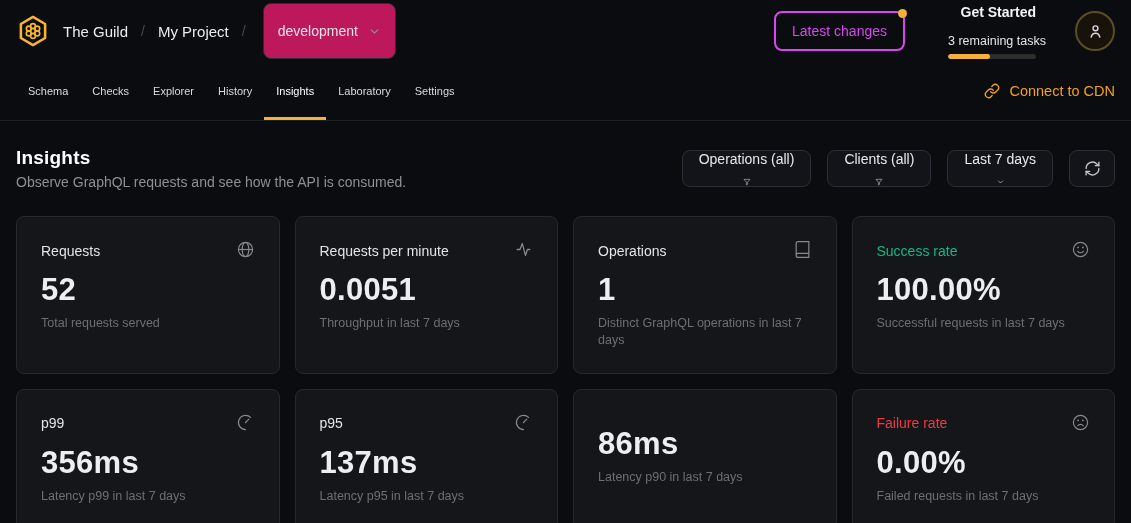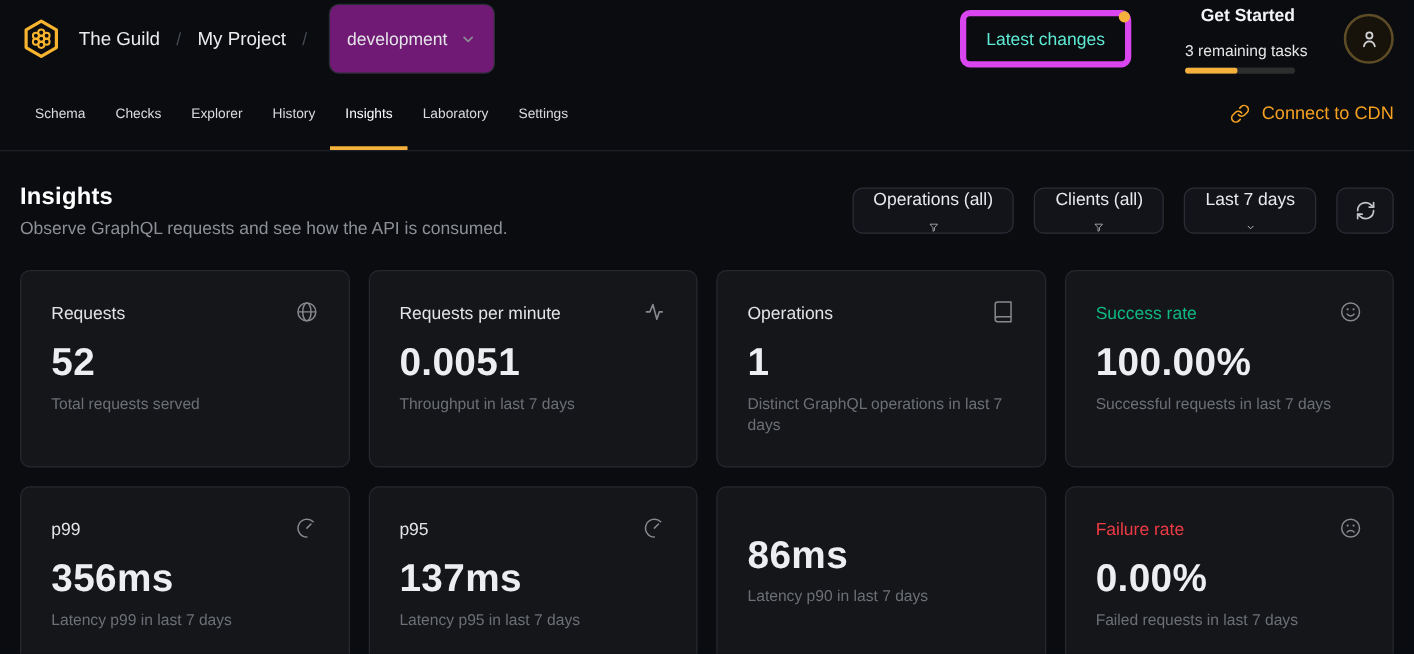--- a/index.html
+++ b/index.html
@@ -21,28 +21,28 @@
     --desc:#6c6f75;
   }
 
   
   .header{ height:62px; display:flex; align-items:center; padding:0 16px; gap:13px; }
   .logo{ flex:0 0 auto; display:flex; }
   .crumb{ font-size:15px; color:#ebecee; white-space:nowrap; cursor:pointer; }
   .crumb-sep{ color:#454a52; font-size:14px; }
   .env-btn{
     margin-left:4px; display:inline-flex; align-items:center; gap:10px;
-    background:#701a75; border:1px solid #2a2d33; border-radius:8px;
+    background:#be185d; border:1px solid #2a2d33; border-radius:8px;
     padding:19px 14px; color:#e4e5e7; font-size:14px; cursor:pointer;
   }
   .env-btn svg{ color:#8b8e94; }
   .spacer{ flex:1; }
   .latest-btn{
-    position:relative; background:transparent; border:5px solid #d946ef;
-    border-radius:8px; padding:10px 16px; color:#5eead4; font-size:14px; cursor:pointer;
+    position:relative; background:transparent; border:2px solid #d946ef;
+    border-radius:8px; padding:10px 16px; color:#d946ef; font-size:14px; cursor:pointer;
   }
   .latest-dot{
     position:absolute; top:-4px; right:-4px; width:9px; height:9px;
     border-radius:50%; background:var(--accent);
   }
   .get-started{ margin-left:30px; width:88px; cursor:pointer; }
   .gs-title{ font-size:14px; font-weight:600; color:#f3f4f6;text-align:right; }
   .gs-sub{ font-size:12.5px; color:#e5e5e5; margin-top:14px; white-space:nowrap; }
   .gs-bar{ margin-top:6px; height:5px; border-radius:3px; background:#2d2d2d; overflow:hidden; }
   .gs-fill{ height:100%; background:var(--accent); border-radius:3px; }
@@ -84,21 +84,21 @@
   }
   .filter-btn svg{ color:#c3c5c9; }
   .icon-btn{ width:46px; justify-content:center; padding:0; }
 
   
   .cards{ display:grid; grid-template-columns:repeat(4,1fr); gap:15px; }
   .card{
     background:var(--card-bg); border:1px solid var(--card-border); border-radius:8px;
     padding:23px 24px 24px;
   }
-  .card-top{ display:flex; align-items:flex-start; justify-content:space-between;gap:40px; }
+  .card-top{ display:flex; align-items:center; justify-content:space-between;gap:40px; }
   .card-title{ font-size:14px; color:#e3e4e8; padding-top:2px; }
   .card-icon{ color:#87898e; }
   .card-value{ font-size:31px; font-weight:700; color:#eceef1; margin-top:13px; letter-spacing:.3px; }
   .card-desc{ font-size:12.5px; color:var(--desc); margin-top:7px; line-height:1.35; }
 
   svg{ display:block; }
 </style>
 </head>
 <body>
 

